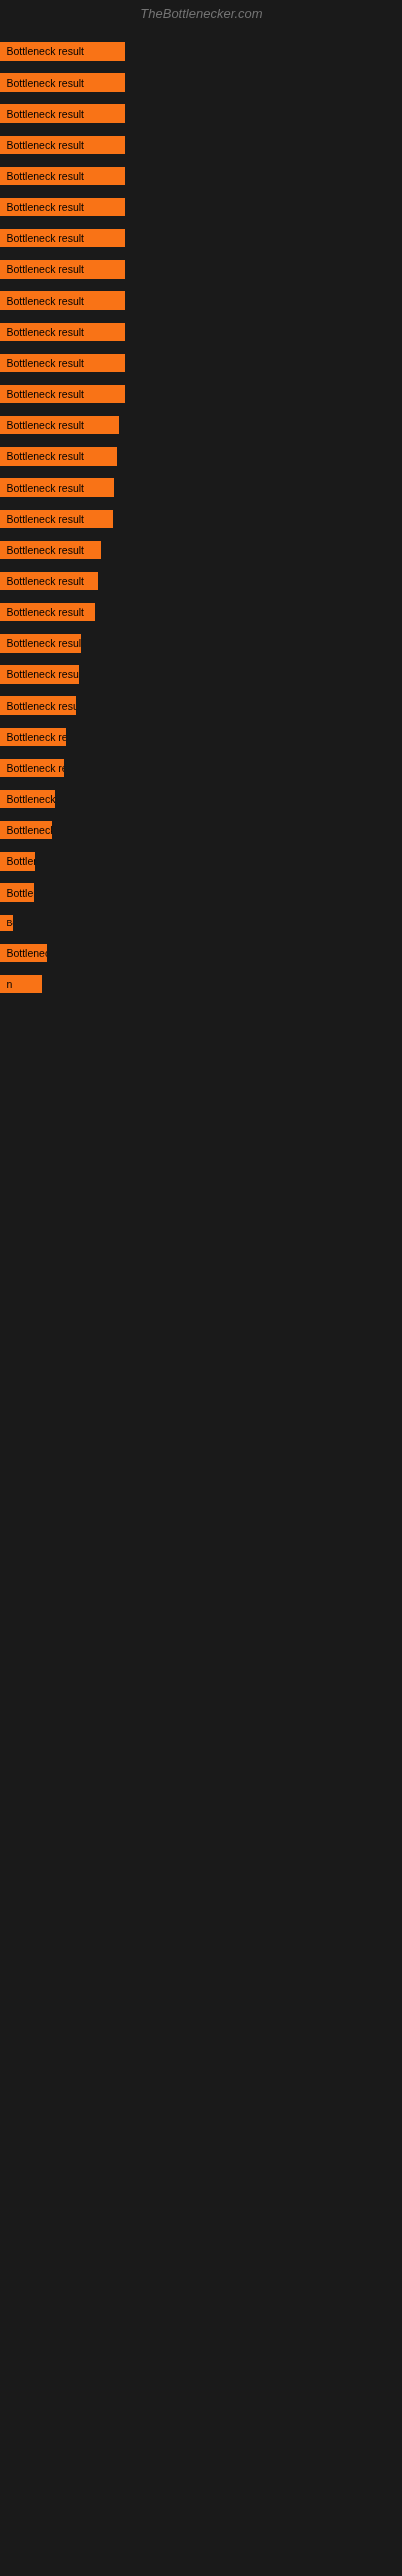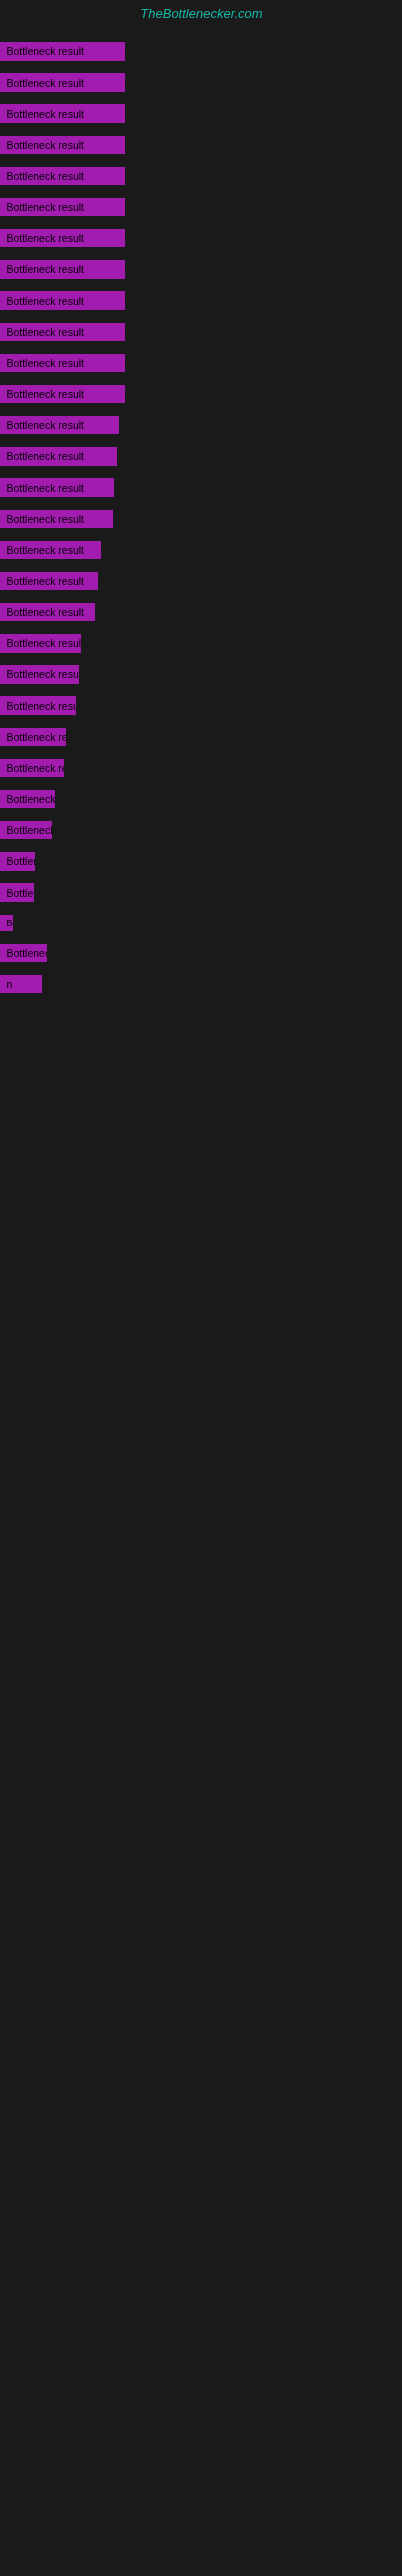--- a/index.html
+++ b/index.html
@@ -11,41 +11,41 @@
     body {
       background-color: #1a1a1a;
       font-family: Arial, sans-serif;
       width: 403px;
       min-height: 2576px;
       position: relative;
     }
 
     .site-title {
       text-align: center;
-      color: #14b8a6;
+      color: #737373;
       font-size: 13px;
       padding: 6.4px 0;
       font-style: italic;
     }
 
     .bottleneck-container {
       padding: 8px 0;
       display: flex;
       flex-direction: column;
       gap: 0px;
     }
 
     .bottleneck-item {
       padding: 6.4px 0;
       display: flex;
       align-items: center;
     }
 
     .bottleneck-badge {
-      background-color: #a21caf;
+      background-color: #f97316;
       color: #000000;
       font-size: 10.5px;
       font-weight: normal;
       padding: 3.2px 6.4px;
       display: inline-block;
       white-space: nowrap;
       overflow: hidden;
     }
   </style>
 </head>

